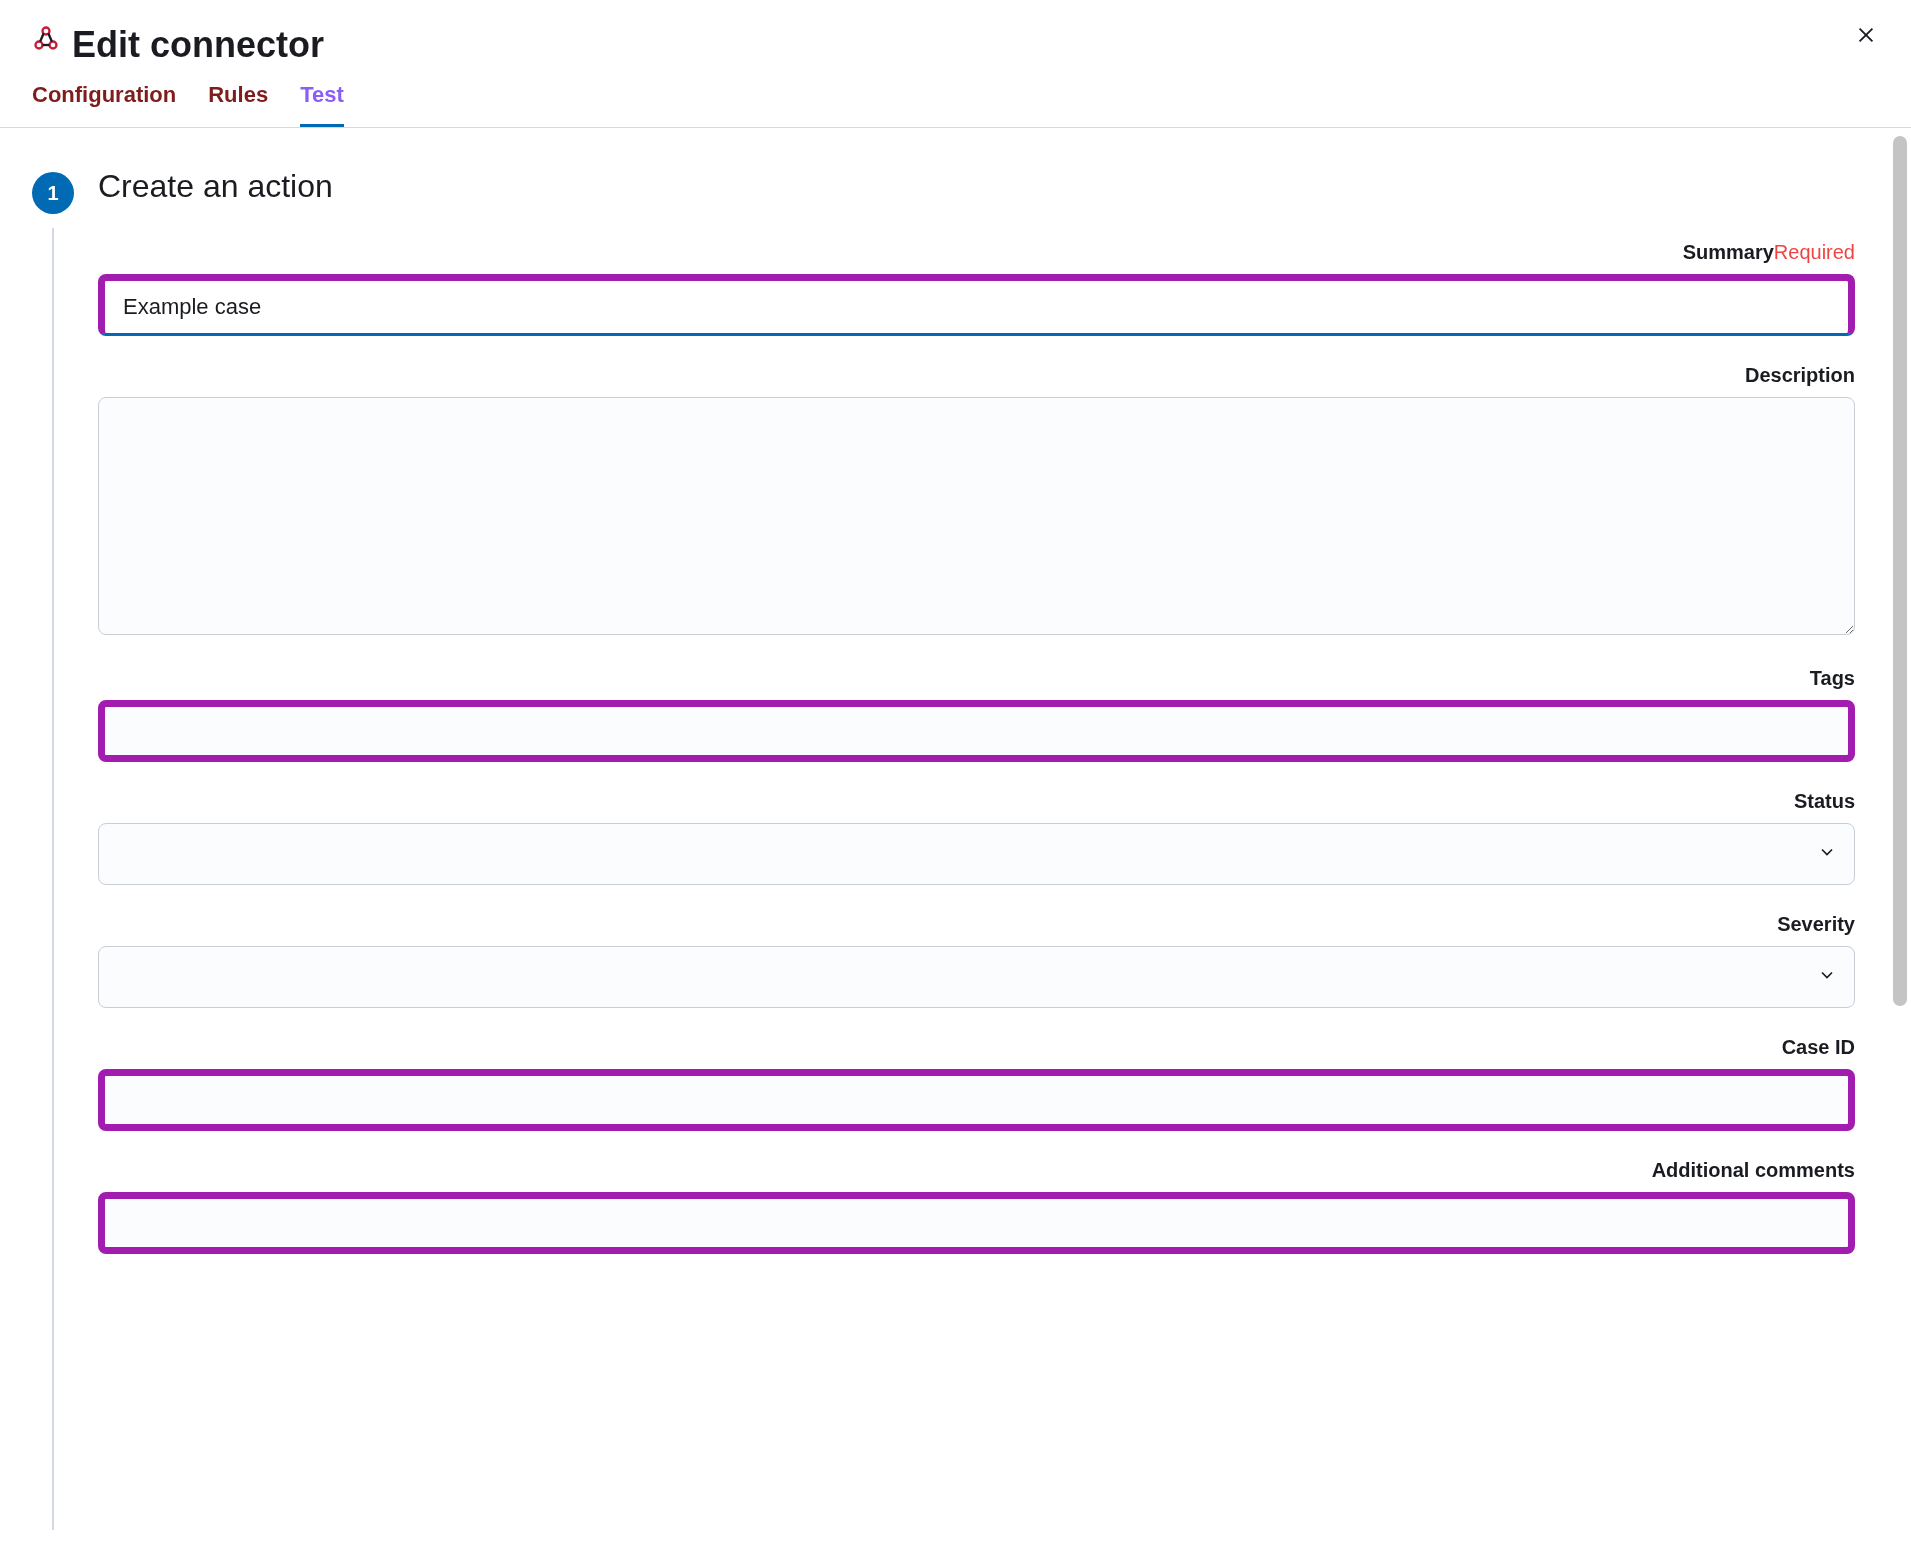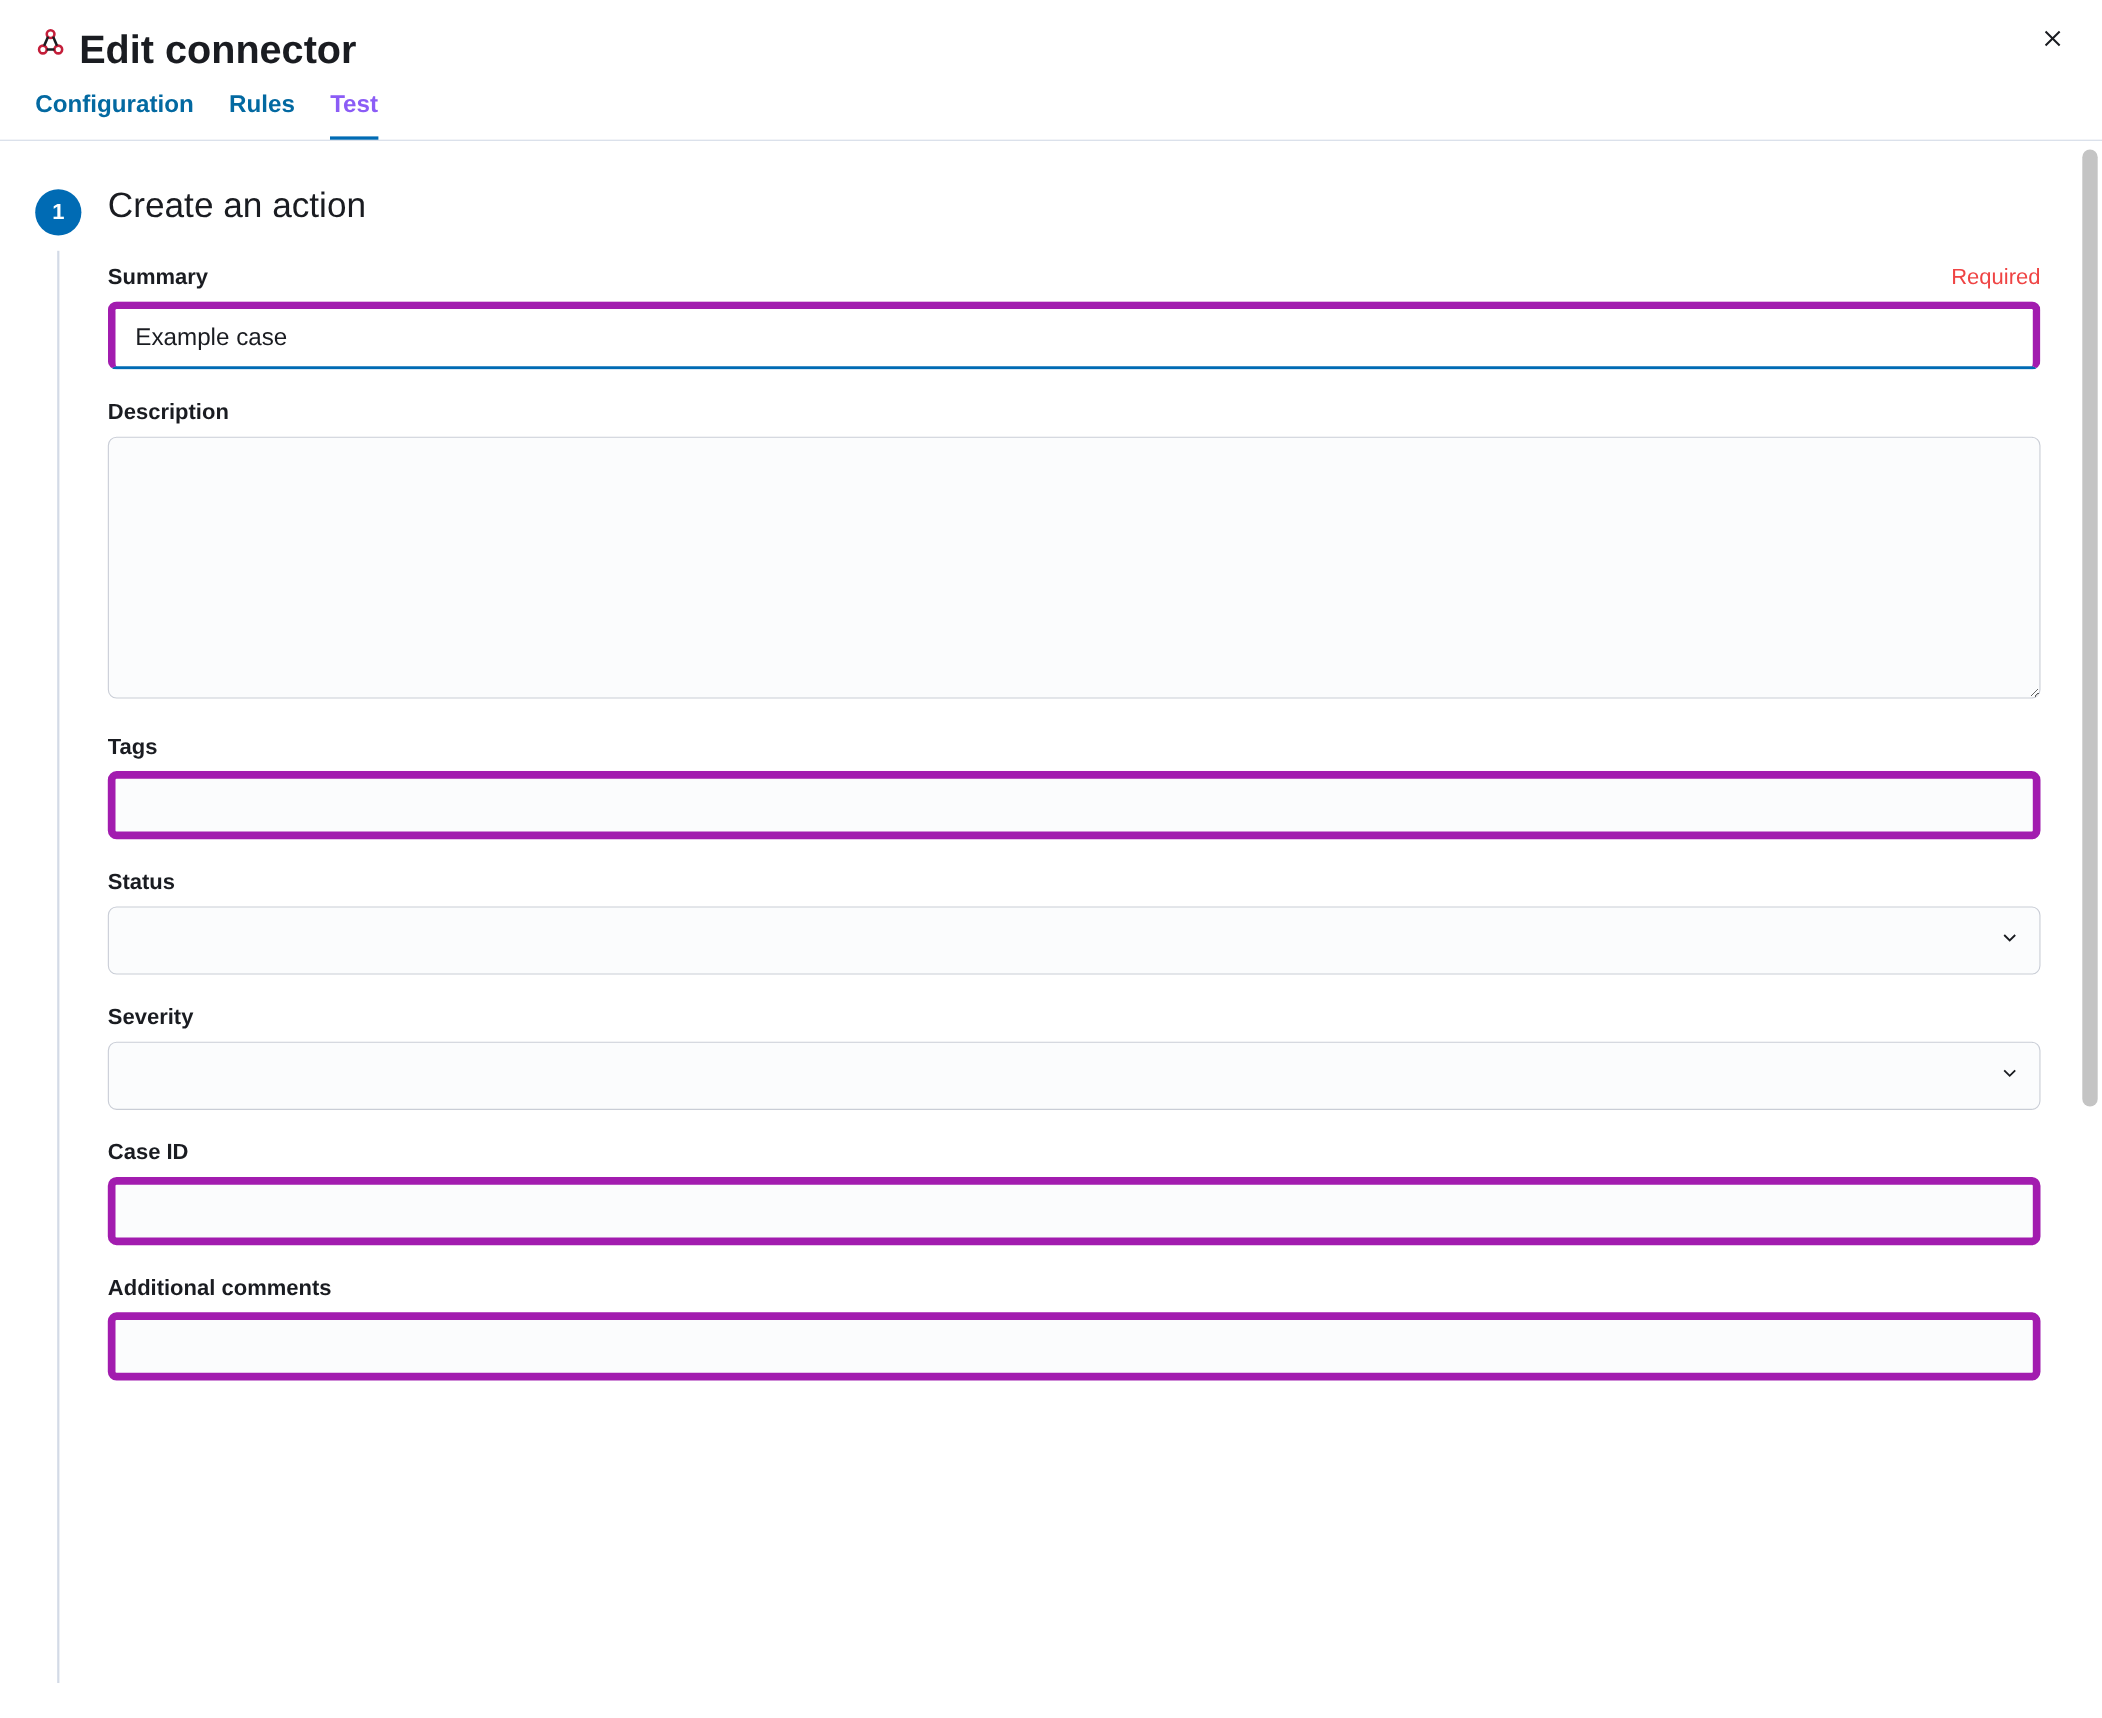--- a/index.html
+++ b/index.html
@@ -42,21 +42,21 @@
     }
     .tabs {
       display: flex;
       gap: 32px;
       padding: 16px 32px 0 32px;
       border-bottom: 1px solid #d3dae6;
     }
     .tab {
       font-size: 22px;
       font-weight: 600;
-      color: #0369a1;
+      color: #7f1d1d;
       padding-bottom: 16px;
       cursor: pointer;
       border-bottom: 3px solid transparent;
     }
     .tab.active {
       color: #8b5cf6;
       border-bottom-color: #006bb4;
     }
     .content-wrapper {
       position: relative;
@@ -96,21 +96,21 @@
     .section-title {
       font-size: 32px;
       font-weight: 400;
       margin-bottom: 36px;
     }
     .form-row {
       margin-bottom: 28px;
     }
     .label-row {
       display: flex;
-      justify-content: space-between;
+      justify-content: flex-end;
       align-items: center;
       margin-bottom: 10px;
     }
     .field-label {
       font-size: 20px;
       font-weight: 600;
       color: #1a1c21;
     }
     .required-text {
       font-size: 20px;

